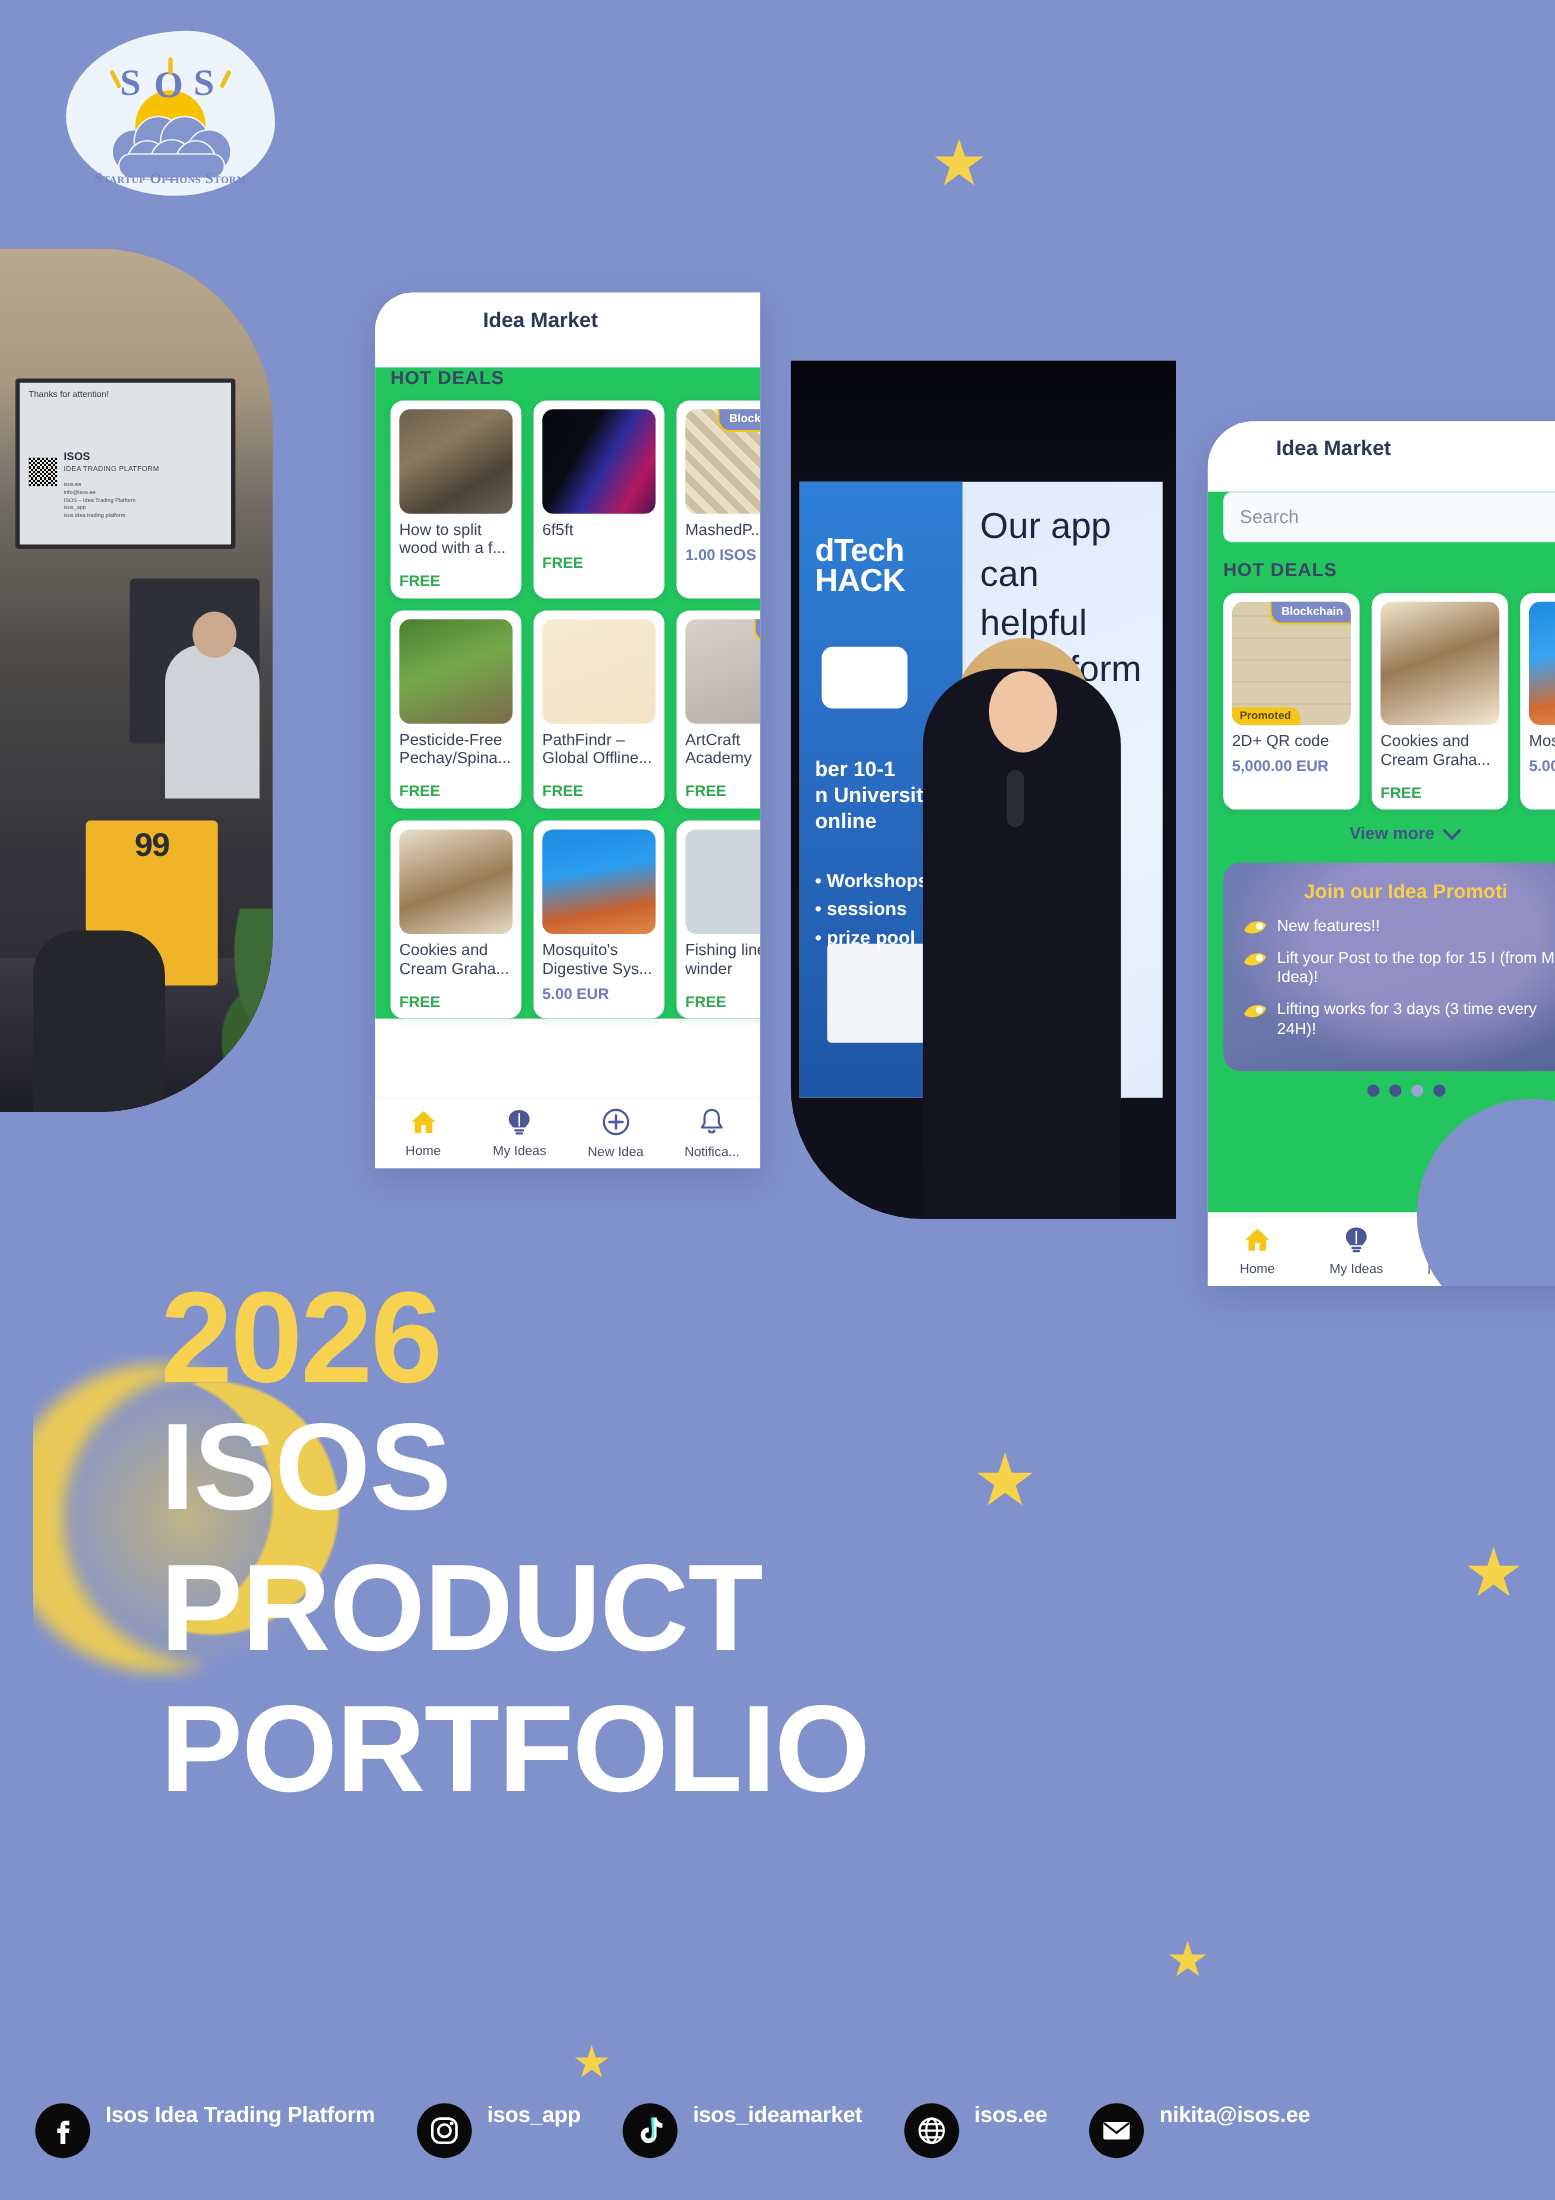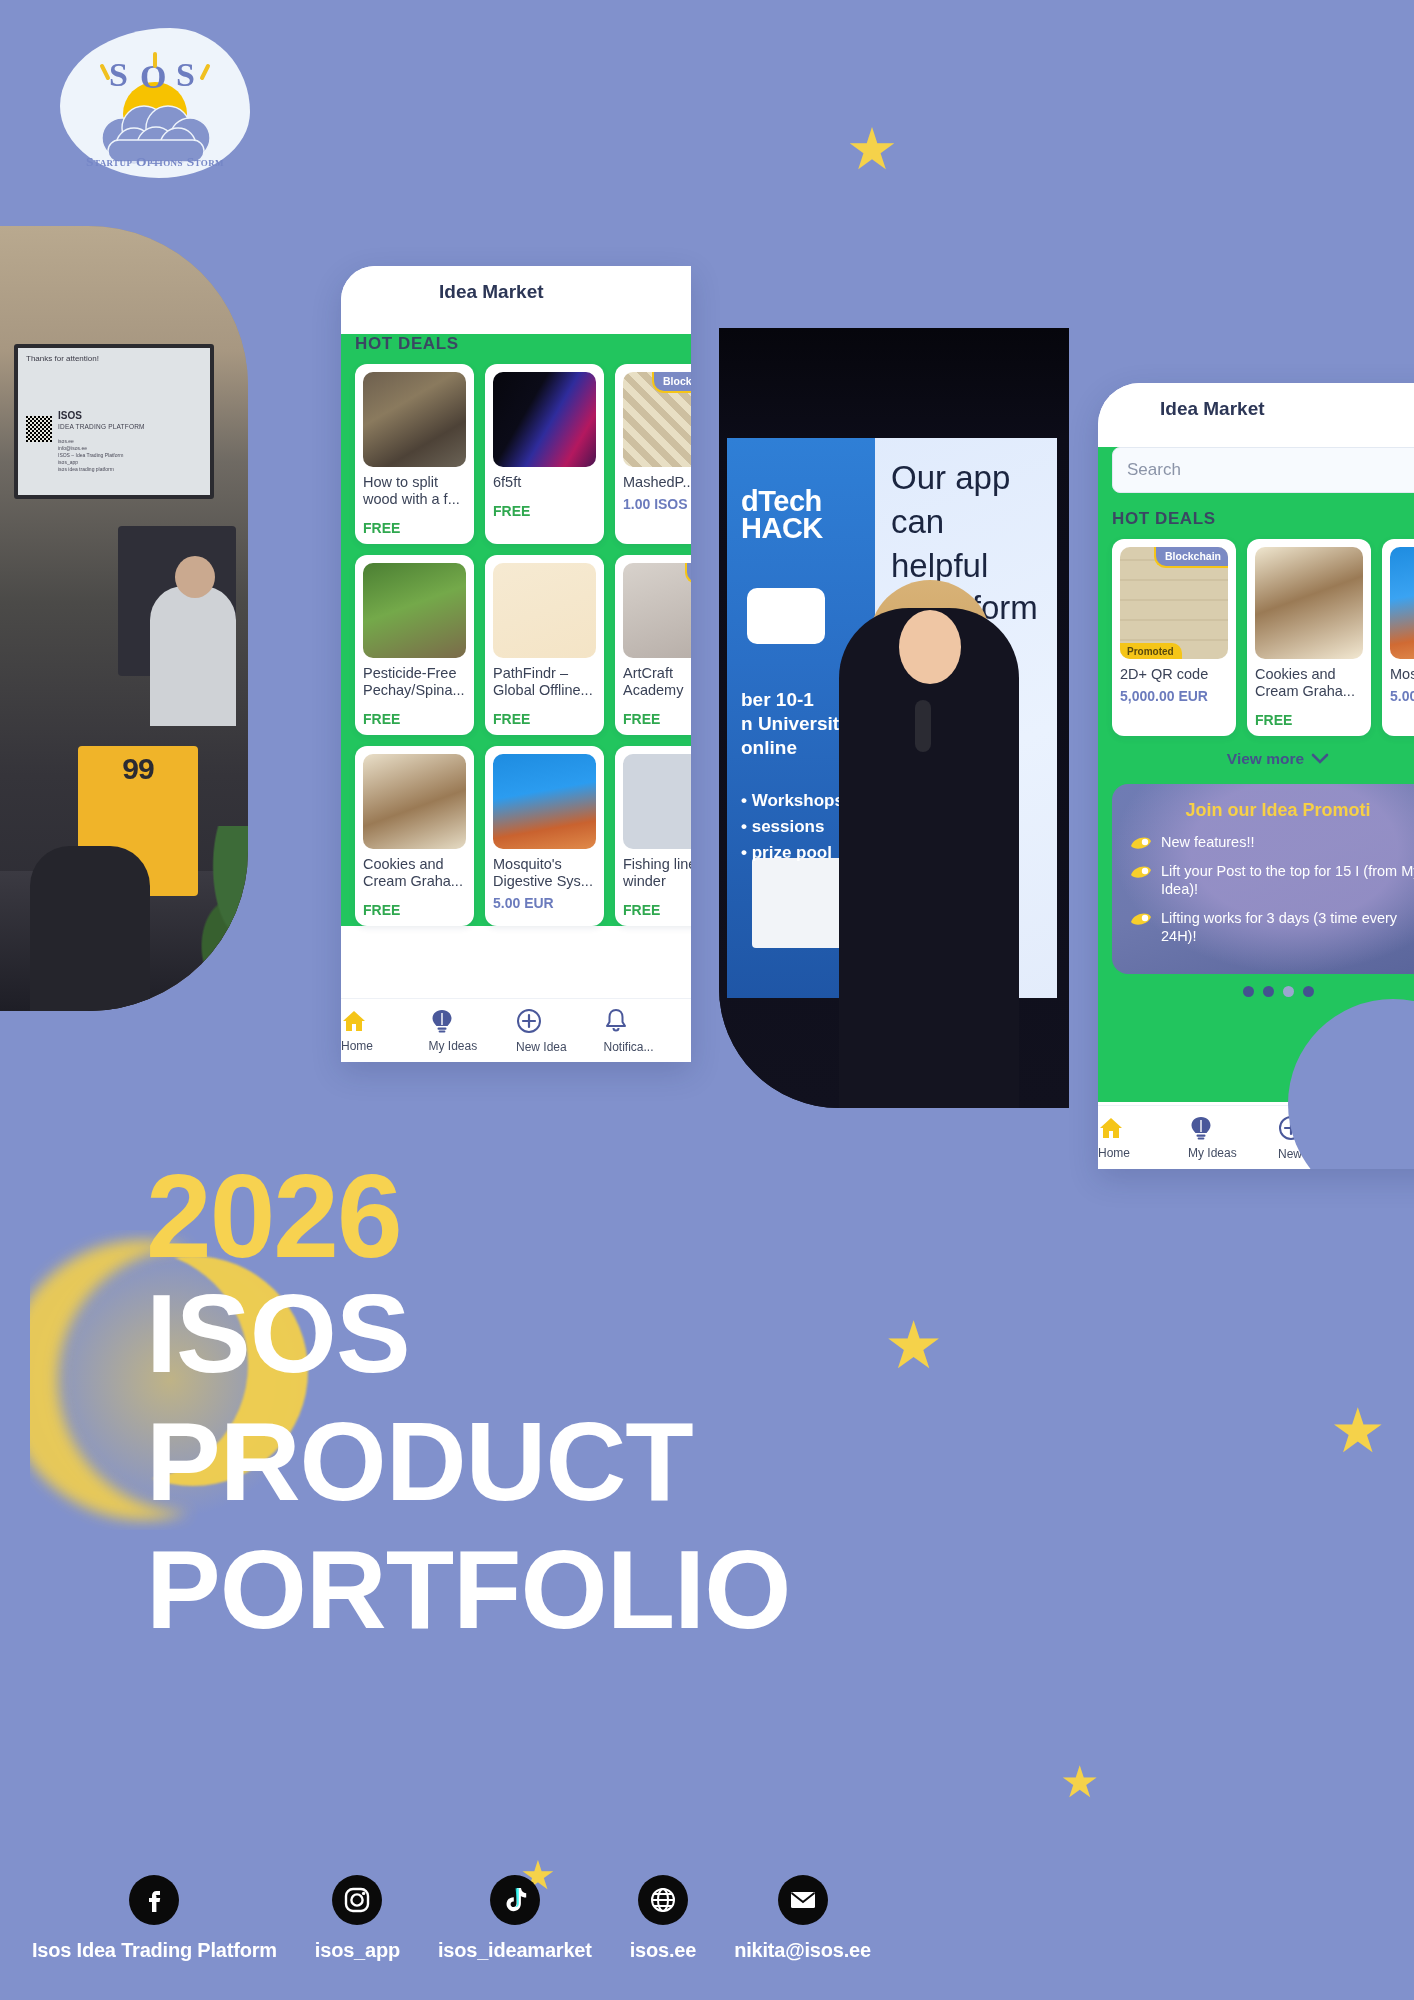--- a/index.html
+++ b/index.html
@@ -149,21 +149,21 @@
   .promo-item{ display:flex; gap:9px; align-items:flex-start; margin-bottom:11px; font-size:14.5px; line-height:18px;}
   .chick{ flex:0 0 auto; margin-top:2px; }
   .dots{ display:flex; gap:9px; justify-content:center; margin-top:12px;}
   .dot{ width:11px;height:11px;border-radius:50%;background:#44528f;}
   .dot.light{ background:#9aa6cf; }
 
   .ph-nav{
     height:64px; background:#fff; display:flex; align-items:center;
     border-top:1px solid #eef1f6;
   }
-  .nav-item{ flex:1; text-align:left; }
+  .nav-item{ flex:1; text-align:center; }
   .nav-item .nlabel{ font-size:12px; color:#434c63; margin-top:2px;}
 
   
   #phone1{
     left:341px; top:266px; width:350px; height:796px;
     border-radius:34px 0 0 0;
   }
   #phone1 .ph-header{ justify-content:flex-start; padding-left:98px; }
   #phone1 .card{ width:119px; }
   #phone1 .card .thumb{ height:95px; }
@@ -223,21 +223,21 @@
   .t-line{
     font-size:112px; font-weight:800; color:#fff;
     letter-spacing:-1px; line-height:128px;
   }
 
   
   .footer{
     position:absolute; left:0; bottom:38px; width:100%;
     display:flex; align-items:center; padding-left:32px; gap:0;
   }
-  .f-item{ display:flex; align-items:center; gap:14px; margin-right:38px;flex-direction:column; }
+  .f-item{ display:flex; gap:14px; margin-right:38px; }
   .f-icon{
     width:50px; height:50px; border-radius:50%;
     background:#0a0a0a; display:flex; align-items:center; justify-content:center;
     flex:0 0 auto;
   }
   .f-label{ color:#fff; font-weight:800; font-size:20px; letter-spacing:-.2px; white-space:nowrap; }
 </style>
 </head>
 <body>
 

